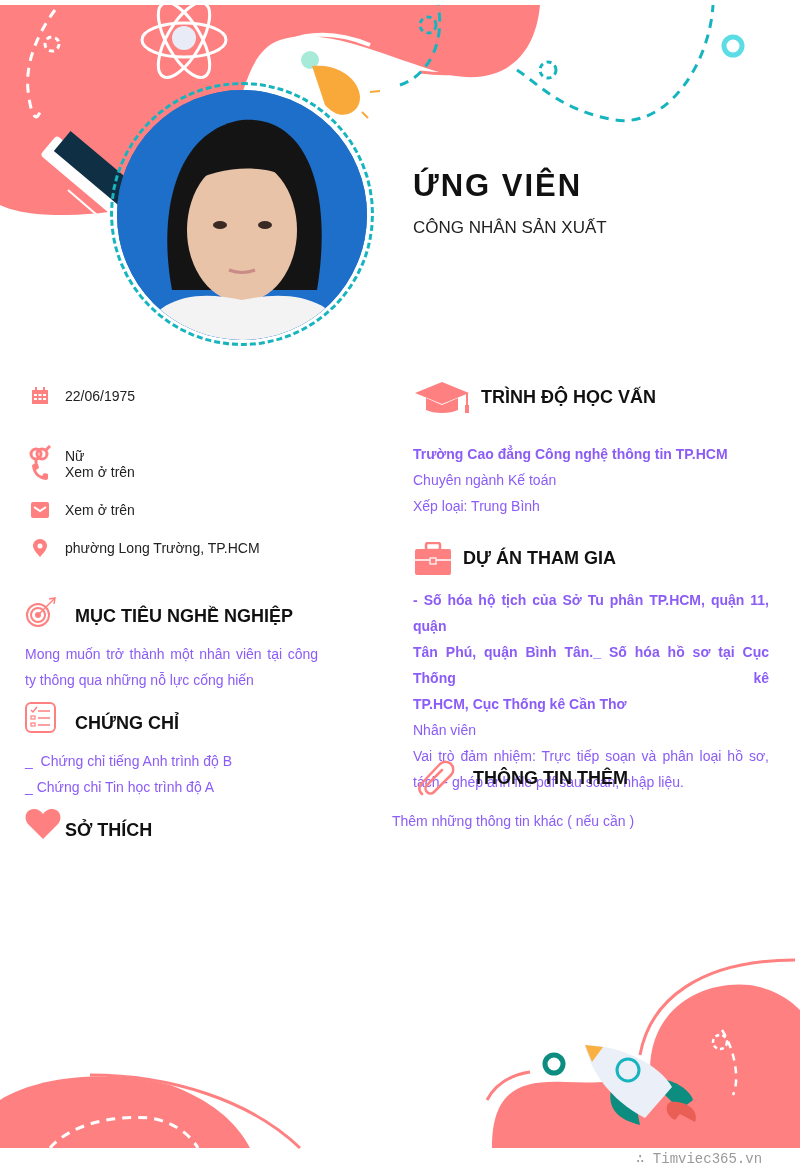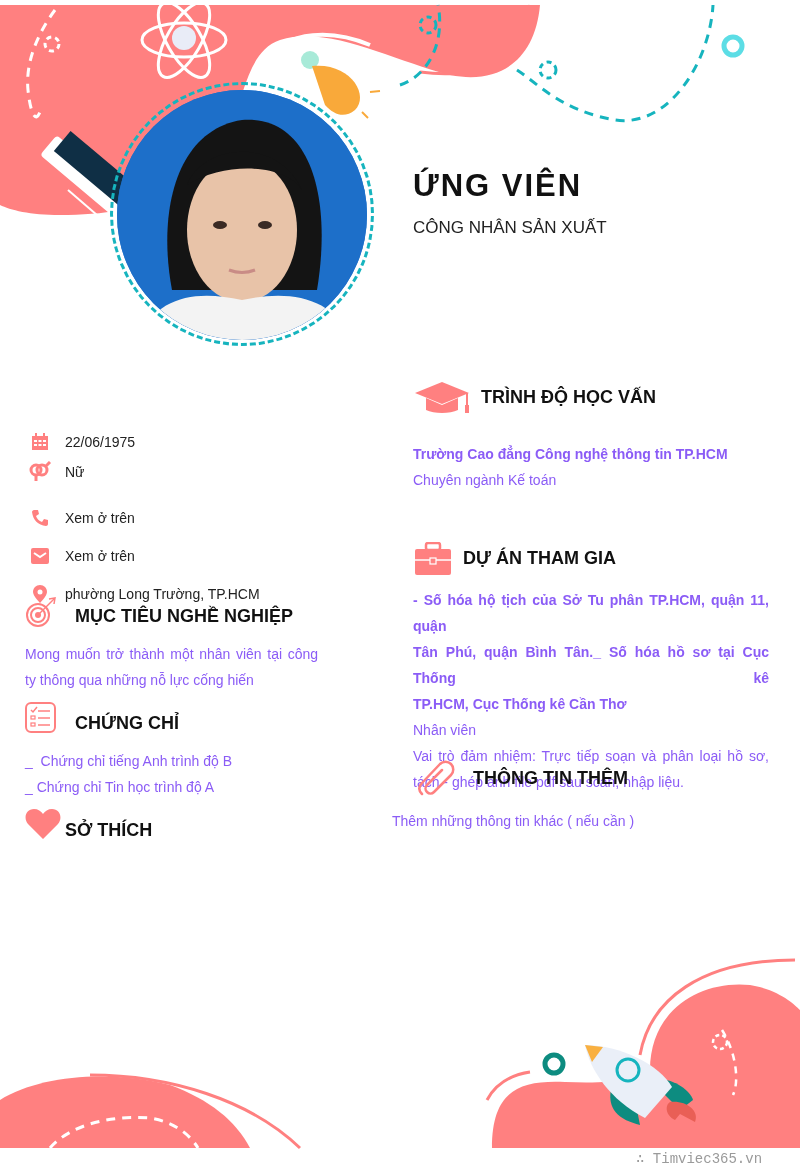--- a/index.html
+++ b/index.html
@@ -17,21 +17,21 @@
     position: absolute; left: 117px; top: 90px; width: 250px; height: 250px;
     border-radius: 50%; overflow: hidden; background: #1d6fc9;
   }
   .name {
     position: absolute; left: 413px; top: 168px; font-size: 31px; font-weight: bold;
     letter-spacing: 2px; color: #111;
   }
   .job {
     position: absolute; left: 413px; top: 218px; font-size: 17px; color: #222;
   }
-  .info-row { position: absolute; left: 28px; height: 24px; display: flex; align-items: center; margin-top: 46px; }
+  .info-row { position: absolute; left: 28px; height: 24px; display: flex; align-items: center; }
   .info-row .ic { width: 24px; height: 24px; display: flex; align-items: center; justify-content: center; margin-right: 13px; }
   .info-row .tx { font-size: 14px; color: #222; }
   .sec-title { position: absolute; font-size: 18px; font-weight: bold; color: #111; }
   .sec-icon { position: absolute; }
   .body-text { position: absolute; font-size: 14px; line-height: 26px; color: #8b5cf6; }
   .bold { font-weight: bold; }
   .justify { text-align: justify; }
   .watermark {
     position: absolute; left: 636px; top: 1150px; font-family: "Liberation Mono", monospace;
     font-size: 14px; color: #9a9a9a;
@@ -118,21 +118,21 @@
             <rect x="8.5" y="8" width="3" height="2"></rect>
             <rect x="13" y="8" width="3" height="2"></rect>
             <rect x="4" y="12" width="3" height="2"></rect>
             <rect x="8.5" y="12" width="3" height="2"></rect>
             <rect x="13" y="12" width="3" height="2"></rect>
           </g>
         </svg>
     </span>
     <span class="tx">22/06/1975</span>
   </div>
-  <div class="info-row" style="top:414px">
+  <div class="info-row" style="top:444px">
     <span class="ic">
       <svg width="24" height="22" viewBox="0 0 24 22">
           <circle cx="8" cy="9" r="5" stroke="#ff8080" stroke-width="3" fill="none"></circle>
           <circle cx="14" cy="9" r="5" stroke="#ff8080" stroke-width="3" fill="none"></circle>
           <line x1="8" y1="14" x2="8" y2="20" stroke="#ff8080" stroke-width="3"></line>
           <line x1="18" y1="5" x2="22" y2="1" stroke="#ff8080" stroke-width="3"></line>
         </svg>
     </span>
     <span class="tx">Nữ</span>
   </div>
@@ -207,20 +207,21 @@
         <path d="M28 1 L55 12 L28 23 L1 12 Z" fill="#ff8080"></path>
         <path d="M12 17 L12 29 C20 33 36 33 44 29 L44 17 L28 24 Z" fill="#ff8080"></path>
         <line x1="53" y1="12" x2="53" y2="25" stroke="#ff8080" stroke-width="2"></line>
         <rect x="51" y="24" width="4" height="8" fill="#ff8080"></rect>
       </svg>
   </div>
   <div class="sec-title" style="left:481px;top:387px">TRÌNH ĐỘ HỌC VẤN</div>
   <div class="body-text" style="left:413px;top:441px">
     <div class="bold">Trường Cao đẳng Công nghệ thông tin TP.HCM</div>
     <div>Chuyên ngành Kế toán</div>
+    <div>Xếp loại: Trung Bình</div>
   </div>
 
   <div class="sec-icon" style="left:415px;top:542px">
     <svg width="36" height="34" viewBox="0 0 36 34">
         <rect x="11" y="1" width="14" height="7" rx="2" stroke="#ff8080" stroke-width="2.5" fill="none"></rect>
         <rect x="0" y="7" width="36" height="26" rx="2" fill="#ff8080"></rect>
         <path d="M0 18 L36 18" stroke="#fff" stroke-width="1.5"></path>
         <rect x="15" y="16" width="6" height="6" fill="#ff8080" stroke="#fff" stroke-width="1.2"></rect>
       </svg>
   </div>

